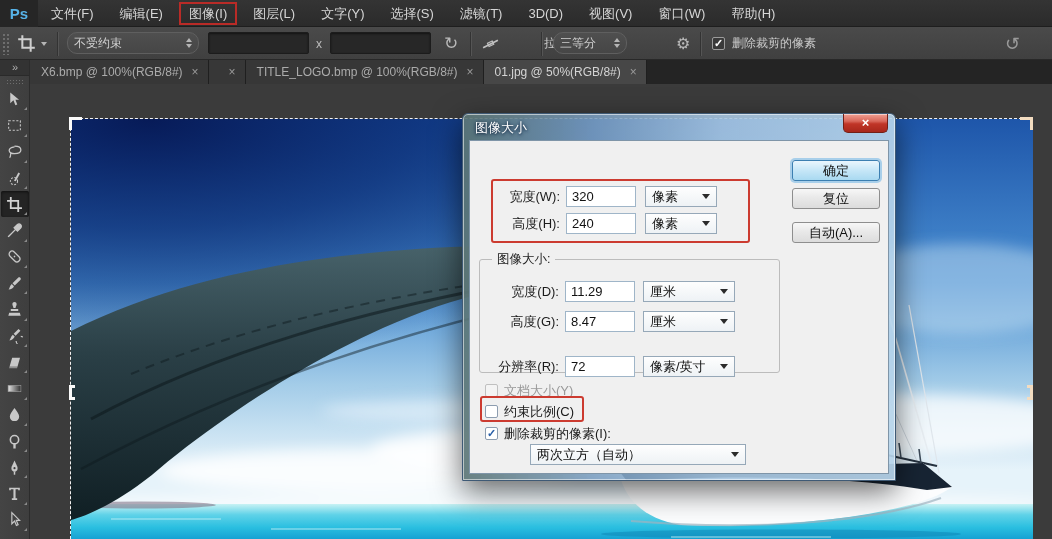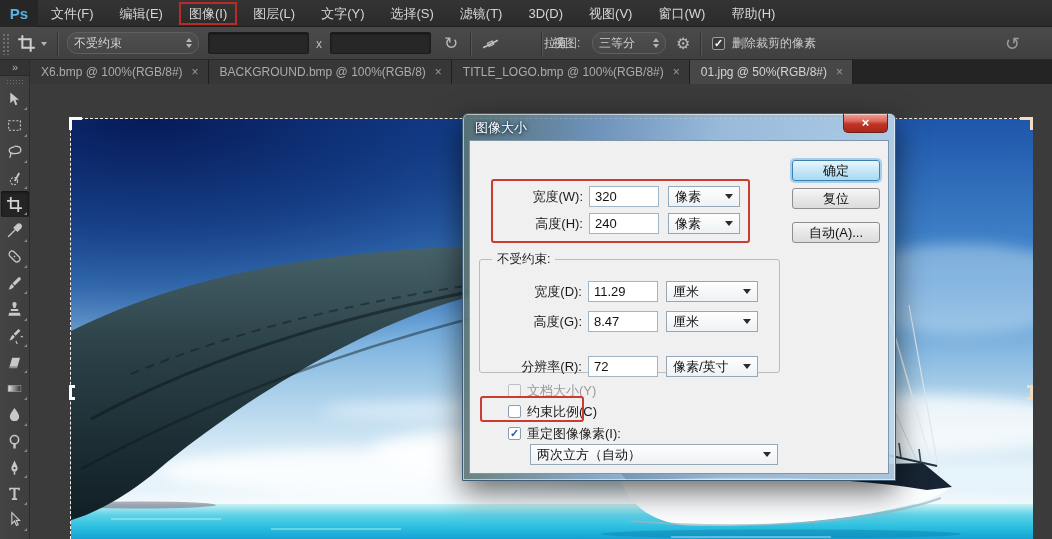--- a/index.html
+++ b/index.html
@@ -93,21 +93,21 @@
     border:1px solid #731f16; border-top:none; border-radius:0 0 5px 5px;
     color:#fff; font-weight:bold; font-size:13px; text-align:center; line-height:17px;
     box-shadow:inset 0 1px 0 rgba(255,255,255,.5);
   }
   #dlg-body {
     position:absolute; left:6px; right:6px; top:26px; bottom:6px;
     background:#f0f0f0; border:1px solid #7f95a8; font-size:13px; color:#1a1a1a;
   }
   .grp { position:absolute; border:1px solid #bcbcbc; border-radius:3px; }
   .grp-legend { position:absolute; top:-9px; left:12px; background:#f0f0f0; padding:0 5px; font-size:12.5px; color:#222; white-space:nowrap; }
-  .dlg-row { position:absolute; height:21px; display:flex; align-items:center;margin-left:23px; }
+  .dlg-row { position:absolute; height:21px; display:flex; align-items:center; }
   .dlg-label { display:inline-block; text-align:right; white-space:nowrap; }
   .dlg-input { background:#fff; border:1px solid #9fb5c8; height:21px; padding:2px 5px; font-size:13px;
     font-family:"Liberation Sans", sans-serif; color:#111; }
   .dlg-combo { background:linear-gradient(#fefefe,#eef2f5); border:1px solid #96a8b8; height:21px;
     display:flex; align-items:center; padding:0 6px; font-size:13px; color:#111; }
   .combo-arr { margin-left:auto; width:0; height:0; border-left:4px solid transparent; border-right:4px solid transparent; border-top:5px solid #2b2b2b; }
   .chk { width:13px; height:13px; border:1px solid #8d9db0; background:#fff; border-radius:2px;
     display:inline-flex; align-items:center; justify-content:center; font-size:11px; font-weight:bold; color:#2a60a8; }
   .chk.disabled { border-color:#c0c0c0; background:#f4f4f4; }
   .chk-label { margin-left:6px; }
@@ -169,21 +169,21 @@
     <div class="ob-sep" style="left:470px;"></div>
     <div class="ob" style="left:481px;">
       <svg width="19" height="19" viewBox="0 0 18 18">
           <path d="M2 13 L16 6" stroke="#c2c2c2" stroke-width="1.6"></path>
           <rect x="6.5" y="7.6" width="5" height="3.4" fill="none" stroke="#c2c2c2" stroke-width="1.1" transform="rotate(-26 9 9)"></rect>
         </svg>
     </div>
     <div class="ob" style="left:505px;margin-left:39px;">拉直</div>
     <div class="ob-sep" style="left:541px;"></div>
     <div class="ob" style="left:553px;">视图:</div>
-    <div class="ob ob-combo" style="left:592px; width:74px; top:5px; height:22px;">
+    <div class="ob ob-combo" style="left:553px; width:74px; top:5px; height:22px;">
       <span>三等分</span>
       <span class="updown">
           <span class="tri-up"></span>
           <span class="tri-dn"></span>
         </span>
     </div>
     <div class="ob ob-icon" style="left:676px;">⚙</div>
     <div class="ob-sep" style="left:700px;"></div>
     <div class="ob" style="left:712px;">
       <span class="ob-check">✓</span>
@@ -191,21 +191,20 @@
     </div>
     <div class="ob ob-icon" style="left:1005px; font-size:18px; color:#9a9a9a;">↺</div>
   </div>
 
   <div id="tabbar">
       <div class="doc-tab">
         <span>X6.bmp @ 100%(RGB/8#)</span>
         <span class="tab-close">×</span>
       </div>
       <div class="doc-tab">
-        <span>BACKGROUND.bmp @ 100%(RGB/8)</span>
         <span class="tab-close">×</span>
       </div>
       <div class="doc-tab">
         <span>TITLE_LOGO.bmp @ 100%(RGB/8#)</span>
         <span class="tab-close">×</span>
       </div>
       <div class="doc-tab active">
         <span>01.jpg @ 50%(RGB/8#)</span>
         <span class="tab-close">×</span>
       </div>
@@ -403,21 +402,21 @@
         <span class="dlg-label" style="width:80px;">高度(H):</span>
         <input class="dlg-input" style="margin-left: 6px; width: 70px;" value="240">
         <span class="dlg-combo" style="margin-left:9px; width:72px;">
           <span>像素</span>
             <span class="combo-arr"></span>
         </span>
       </div>
       <div class="red-frame" style="left:21px; top:38px; width:259px; height:64px;"></div>
 
       <div class="grp" style="left:9px; top:118px; width:301px; height:114px;">
-        <div class="grp-legend">不受约束:</div>
+        <div class="grp-legend">图像大小:</div>
       </div>
       <div class="dlg-row" style="left:9px; top:140px;">
         <span class="dlg-label" style="width:80px;">宽度(D):</span>
         <input class="dlg-input" style="margin-left: 6px; width: 70px;" value="11.29">
         <span class="dlg-combo" style="margin-left:8px; width:92px;">
           <span>厘米</span>
             <span class="combo-arr"></span>
         </span>
       </div>
       <div class="dlg-row" style="left:9px; top:170px;">
@@ -441,23 +440,23 @@
         <span class="chk disabled"></span>
         <span class="chk-label dis">文档大小(Y)</span>
       </div>
       <div class="dlg-row" style="left:15px; top:260px;">
         <span class="chk"></span>
         <span class="chk-label">约束比例(C)</span>
       </div>
       <div class="red-frame" style="left:10px; top:255px; width:104px; height:26px;"></div>
       <div class="dlg-row" style="left:15px; top:282px;">
         <span class="chk">✓</span>
-        <span class="chk-label">重定图像像素(I):</span>
-      </div>
-      <div class="dlg-combo" style="position:absolute; left:60px; top:303px; width:248px;">
+        <span class="chk-label">删除裁剪的像素(I):</span>
+      </div>
+      <div class="dlg-combo" style="position:absolute; left:60px; top:303px; width:216px;">
         <span>两次立方（自动）</span>
           <span class="combo-arr"></span>
       </div>
 
       <button class="btn default" style="top:19px;">确定</button>
       <button class="btn" style="top:47px;">复位</button>
       <button class="btn" style="top:81px;">自动(A)...</button>
     </div>
   </div>
 </div>

